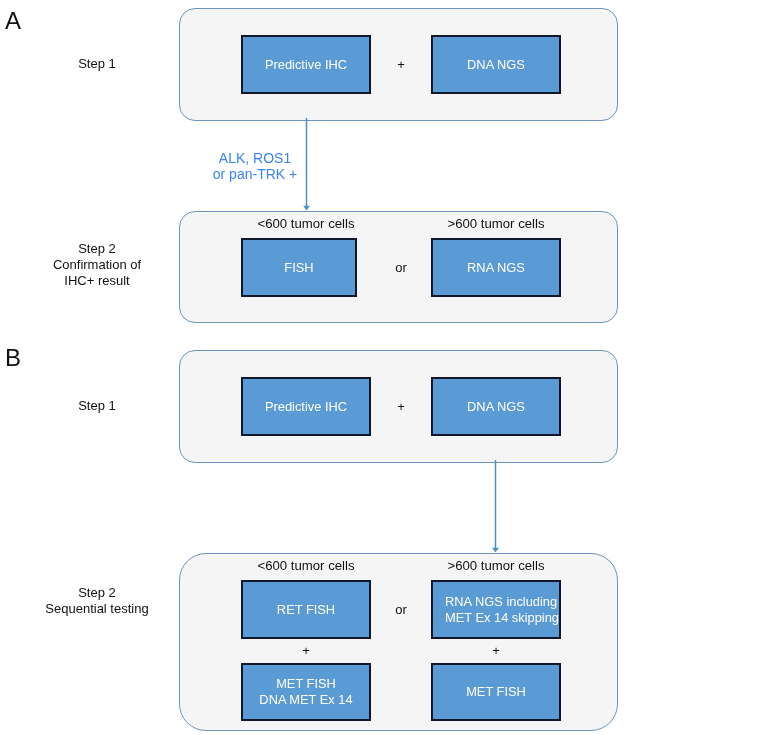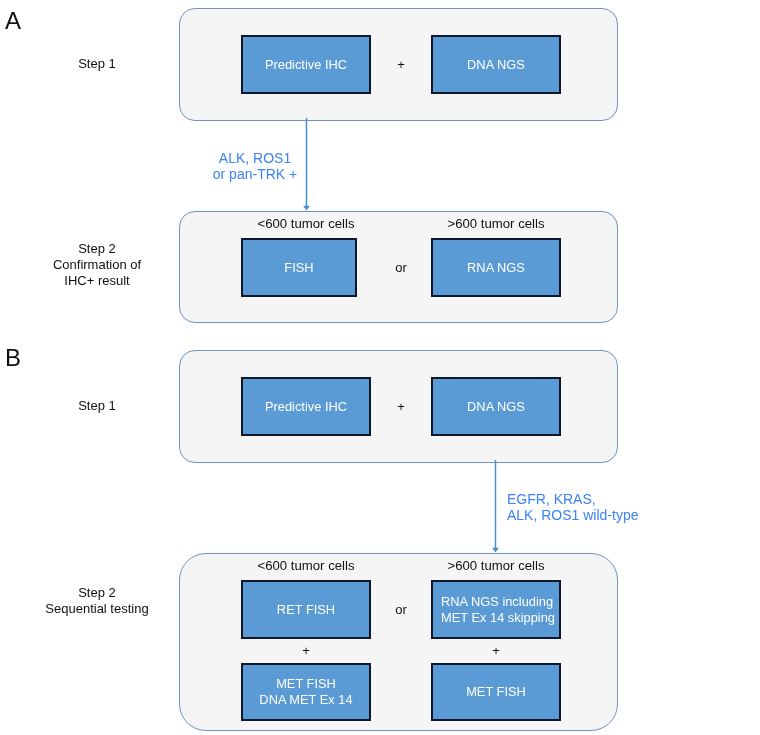--- a/index.html
+++ b/index.html
@@ -27,21 +27,21 @@
 
   .blue-box {
     background:#5b9bd5;
     border:2px solid #0f172a;
     box-sizing:border-box;
     color:#ffffff;
     display:flex; align-items:center; justify-content:center;
     font-size:12.85px; line-height:16px;
     text-align:center;
   }
-  .blue-box.left-text { justify-content:flex-start; text-align:left; padding-left:8px; }
+  .blue-box.left-text { justify-content:flex-end; text-align:left; }
 
   .plus-sign { font-size:13px; line-height:14px; color:#111; text-align:center; }
   .or-sign   { font-size:13px; line-height:14px; color:#111; text-align:center; }
 
   .cells-label { font-size:13.2px; line-height:14px; color:#111; text-align:center; }
 
   .edge-label { font-size:14px; line-height:16px; color:#3b82f6; }
   .edge-label.center { text-align:center; }
   .edge-label.left  { text-align:left; }
 
@@ -111,24 +111,20 @@
   <div class="abs plus-sign" style="left:371px; top:400px; width:60px;">+</div>
   <div class="abs blue-box" style="left:431px; top:377px; width:130px; height:59px;">
     <span>DNA NGS</span>
   </div>
 
   <svg class="arrow" style="left:479px; top:460px;" width="34" height="96" viewBox="0 0 34 96">
     <path d="M16.5 0 L16.5 89" stroke="#4a90c8" stroke-width="1.5" fill="none"></path>
     <path d="M16.5 92.5 L13.1 87.8 L19.9 87.8 Z" fill="#4a90c8"></path>
   </svg>
 
-  <div class="abs edge-label left" style="left:507px; top:491px; width:200px;">
-    <div>EGFR, KRAS,</div>
-    <div>ALK, ROS1 wild-type</div>
-  </div>
 
   <div class="abs step-label" style="left:37px; top:585px; width:120px;">
     <div class="b">Step 2</div>
     <div>Sequential testing</div>
   </div>
 
   <div class="abs group-box" style="left:179px; top:553px; width:439px; height:178px; border-radius:27px;"></div>
 
   <div class="abs cells-label" style="left:241px; top:559px; width:130px;">&lt;600 tumor cells</div>
   <div class="abs cells-label" style="left:431px; top:559px; width:130px;">&gt;600 tumor cells</div>

